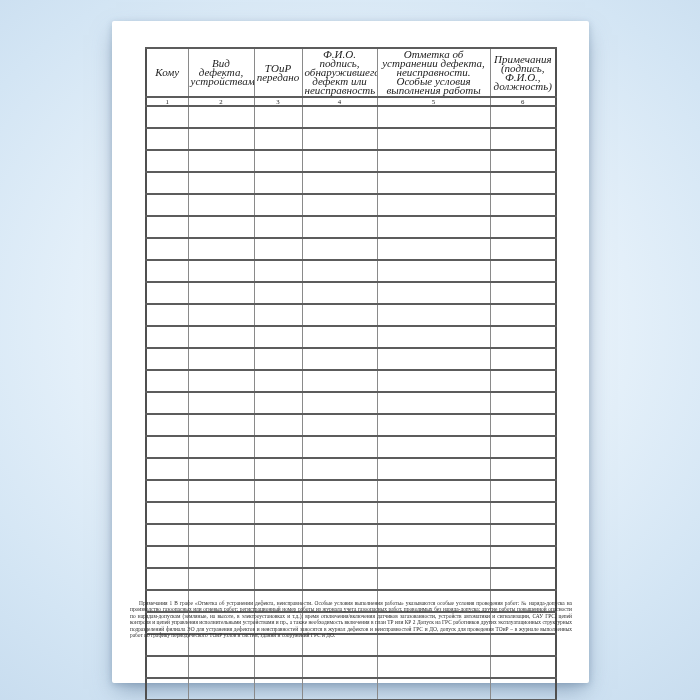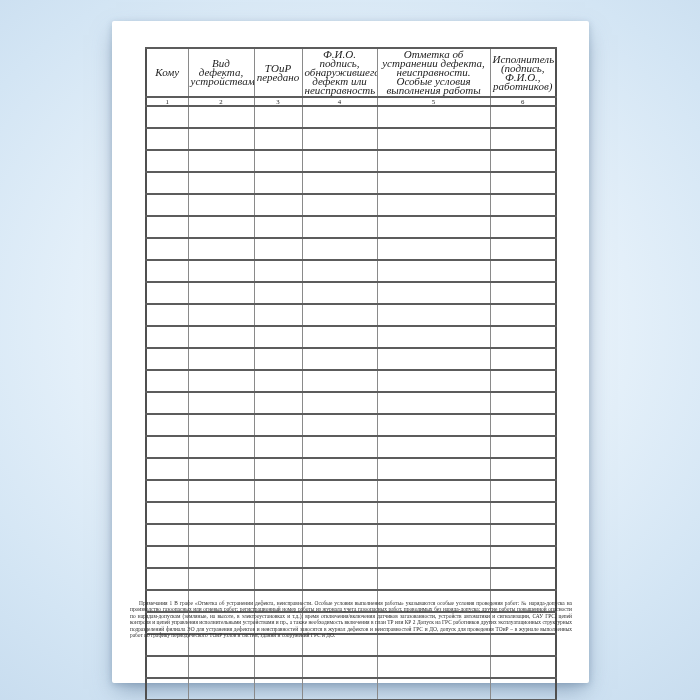--- a/index.html
+++ b/index.html
@@ -95,21 +95,21 @@
           <col class="col-4">
           <col class="col-5">
         </colgroup>
       <thead>
         <tr>
             <th>Кому</th>
             <th>Вид дефекта, устройствами</th>
             <th>ТОиР передано</th>
             <th>Ф.И.О. подпись, обнаружившего дефект или неисправность</th>
             <th>Отметка об устранении дефекта, неисправности. Особые условия выполнения работы</th>
-            <th>Исполнитель (подпись, Ф.И.О., работников)</th>
+            <th>Примечания (подпись, Ф.И.О., должность)</th>
           </tr>
         <tr>
             <td class="num">1</td>
             <td class="num">2</td>
             <td class="num">3</td>
             <td class="num">4</td>
             <td class="num">5</td>
             <td class="num">6</td>
           </tr>
       </thead>

